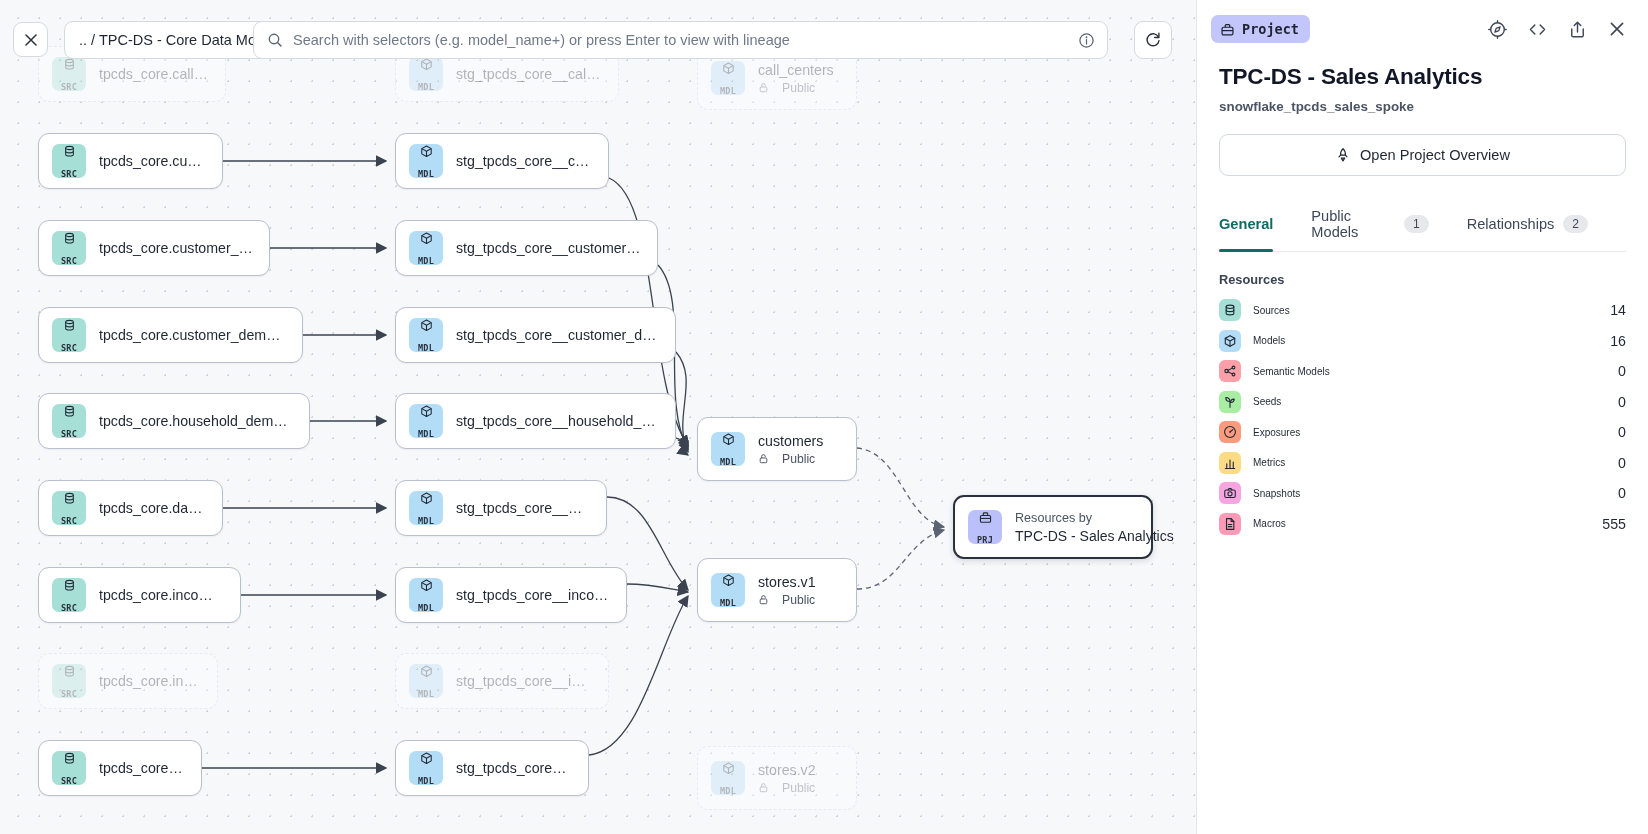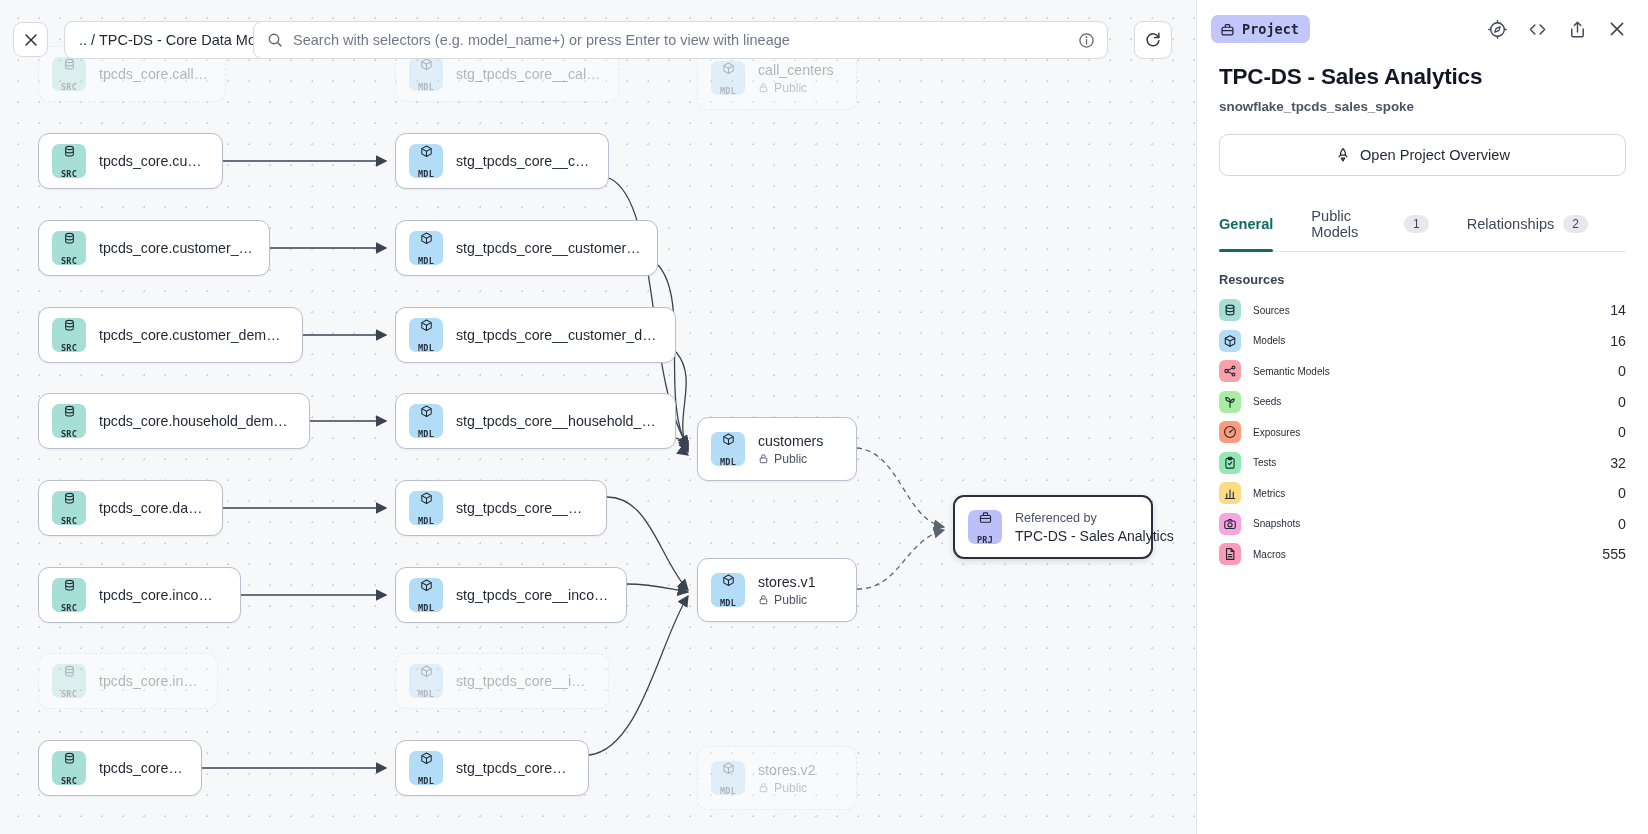--- a/index.html
+++ b/index.html
@@ -84,21 +84,21 @@
   .badge .bl {
     font-family: "DejaVu Sans Mono", monospace;
     font-size: 8.5px; font-weight: 700; color: #2b313c; letter-spacing: 0.2px;
     margin-top: 11px;
   }
   .badge.src { background: #a5dfd6; }
   .badge.mdl { background: #b3dcf7; }
   .badge.prj { background: #bcc0fa; }
   .node-text { display: flex; flex-direction: column; gap: 3px; min-width: 0; }
   .node-title { font-size: 14.2px; color: #1f2733; white-space: nowrap; overflow: hidden; text-overflow: ellipsis; }
-  .node-sub { font-size: 12.2px; color: #4b5464; display: flex; align-items: center; gap: 5px; }
+  .node-sub { font-size: 12.2px; color: #4b5464; display: flex; align-items: center; gap: 13px; }
   .node-kicker { font-size: 12.6px; color: #4b5464; }
   .node-name2 { font-size: 14px; color: #1f2733; white-space: nowrap; }
 
   
   .panel { width: 451px; height: 643px; background: #fff; position: relative; }
   .panel-head {
     height: 58px; display: flex; align-items: center; padding: 0 16px 0 14px; gap: 10px;
   }
   .proj-chip {
     display: inline-flex; align-items: center; gap: 7px;
@@ -492,21 +492,21 @@
         <div class="node selected" style="left: 953px; top: 495px; width: 200px;">
           <div class="badge prj">
             <svg class="icon-svg" width="15" height="15" viewBox="0 0 16 16">
               <rect x="2.4" y="6" width="11.2" height="7.6" rx="1.5" stroke="#1f2733" stroke-width="1.2" fill="none"></rect>
               <path d="M5.6 6 L5.6 4.2 a1 1 0 0 1 1-1 h2.8 a1 1 0 0 1 1 1 L10.4 6" stroke="#1f2733" stroke-width="1.2" fill="none"></path>
               <path d="M2.6 9.3 L13.4 9.3" stroke="#1f2733" stroke-width="1.2"></path>
             </svg>
             <span class="bl">PRJ</span>
           </div>
           <div class="node-text">
-            <span class="node-kicker">Referenced by</span>
+            <span class="node-kicker">Resources by</span>
             <span class="node-name2">TPC-DS - Sales Analytics</span>
           </div>
         </div>
       </div>
 
     <div class="toolbar">
       <div class="tb-btn tb-close">
         <svg class="icon-svg" width="16" height="16" viewBox="0 0 16 16">
           <path d="M3 3 L13 13 M13 3 L3 13" stroke="#2b313c" stroke-width="1.5" fill="none" stroke-linecap="round"></path>
         </svg>
@@ -653,31 +653,20 @@
               <svg class="icon-svg" width="14" height="14" viewBox="0 0 16 16">
                 <circle cx="8" cy="8" r="6.2" stroke="#1f2733" stroke-width="1.25" fill="none" stroke-linejoin="round" stroke-linecap="round"></circle>
                 <path d="M8 8 L11.2 5.2" stroke="#1f2733" stroke-width="1.25" fill="none" stroke-linejoin="round" stroke-linecap="round"></path>
                 <circle cx="8" cy="8" r="0.9" fill="#1f2733"></circle>
               </svg>
             </span>
             <span class="res-name">Exposures</span>
             <span class="res-val">0</span>
           </div>
           <div class="res-row">
-            <span class="res-ico" style="background:#92e9b4">
-              <svg class="icon-svg" width="14" height="14" viewBox="0 0 16 16">
-                <rect x="3.3" y="2.9" width="9.4" height="11" rx="1.5" stroke="#1f2733" stroke-width="1.25" fill="none" stroke-linejoin="round" stroke-linecap="round"></rect>
-                <rect x="5.9" y="1.5" width="4.2" height="2.6" rx="0.9" stroke="#1f2733" stroke-width="1.25" fill="none" stroke-linejoin="round" stroke-linecap="round"></rect>
-                <path d="M6.2 8.6 L7.5 9.9 L10 7" stroke="#1f2733" stroke-width="1.25" fill="none" stroke-linejoin="round" stroke-linecap="round"></path>
-              </svg>
-            </span>
-            <span class="res-name">Tests</span>
-            <span class="res-val">32</span>
-          </div>
-          <div class="res-row">
             <span class="res-ico" style="background:#fbdc84">
               <svg class="icon-svg" width="14" height="14" viewBox="0 0 16 16">
                 <path d="M4.3 13 L4.3 9 M8 13 L8 4.6 M11.7 13 L11.7 7" stroke="#1f2733" stroke-width="1.25" fill="none" stroke-linejoin="round" stroke-linecap="round"></path>
                 <path d="M2.6 14.2 L13.4 14.2" stroke="#1f2733" stroke-width="1.25" fill="none" stroke-linejoin="round" stroke-linecap="round"></path>
               </svg>
             </span>
             <span class="res-name">Metrics</span>
             <span class="res-val">0</span>
           </div>
           <div class="res-row">

